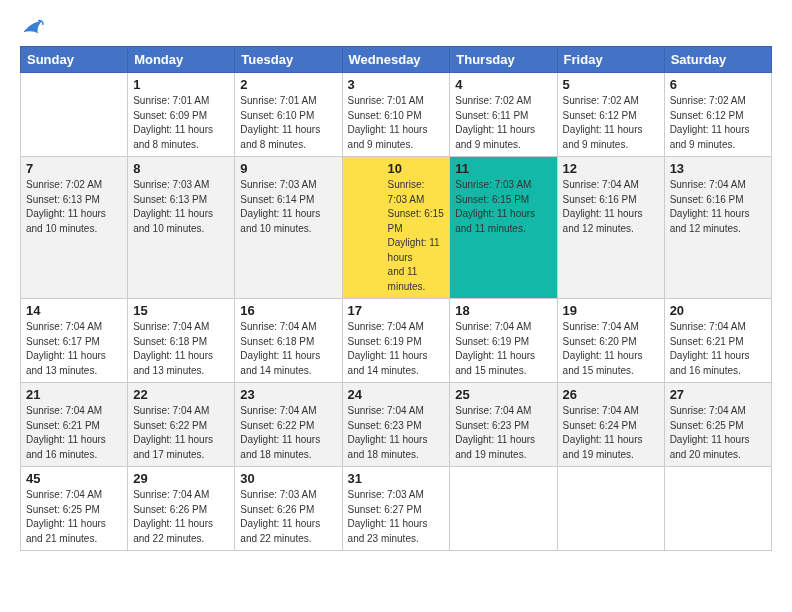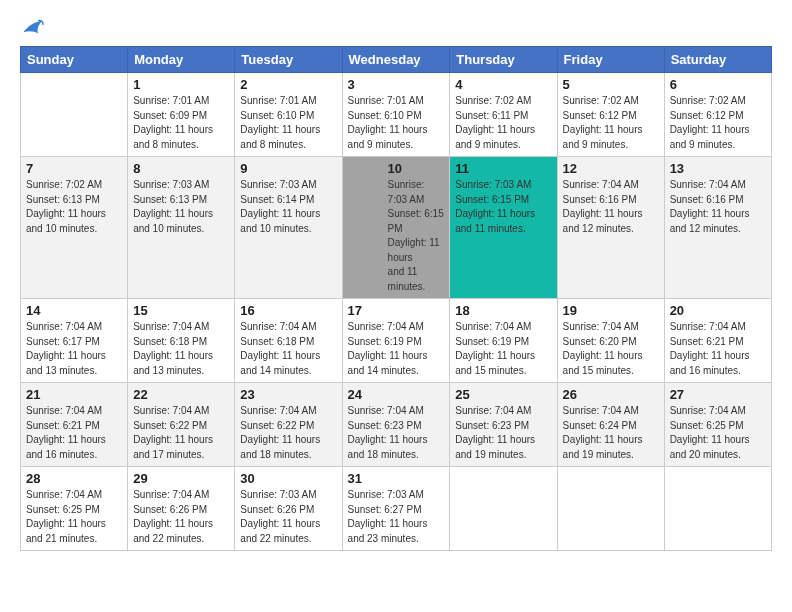--- a/index.html
+++ b/index.html
@@ -190,21 +190,21 @@
 Daylight: 11 hours
 and 10 minutes.</div>
           </td>
           <td style="background-color: rgb(242, 242, 242);">
             <span class="day-num">9</span>
             <div class="day-info" style="white-space: pre-line;">Sunrise: 7:03 AM
 Sunset: 6:14 PM
 Daylight: 11 hours
 and 10 minutes.</div>
           </td>
-          <td style="background-color: #a3a3a3; padding-left: 45px;">
+          <td style="background-color: #fde047; padding-left: 45px;">
             <span class="day-num">10</span>
             <div class="day-info" style="white-space: pre-line;">Sunrise: 7:03 AM
 Sunset: 6:15 PM
 Daylight: 11 hours
 and 11 minutes.</div>
           </td>
           <td style="background-color: #14b8a6;">
             <span class="day-num">11</span>
             <div class="day-info" style="white-space: pre-line;">Sunrise: 7:03 AM
 Sunset: 6:15 PM
@@ -323,21 +323,21 @@
           <td style="background-color: rgb(242, 242, 242);">
             <span class="day-num">27</span>
             <div class="day-info" style="white-space: pre-line;">Sunrise: 7:04 AM
 Sunset: 6:25 PM
 Daylight: 11 hours
 and 20 minutes.</div>
           </td>
         </tr>
         <tr>
           <td style="background-color: rgb(255, 255, 255);">
-            <span class="day-num">28</span>
+            <span class="day-num">45</span>
             <div class="day-info" style="white-space: pre-line;">Sunrise: 7:04 AM
 Sunset: 6:25 PM
 Daylight: 11 hours
 and 21 minutes.</div>
           </td>
           <td style="background-color: rgb(255, 255, 255);">
             <span class="day-num">29</span>
             <div class="day-info" style="white-space: pre-line;">Sunrise: 7:04 AM
 Sunset: 6:26 PM
 Daylight: 11 hours

